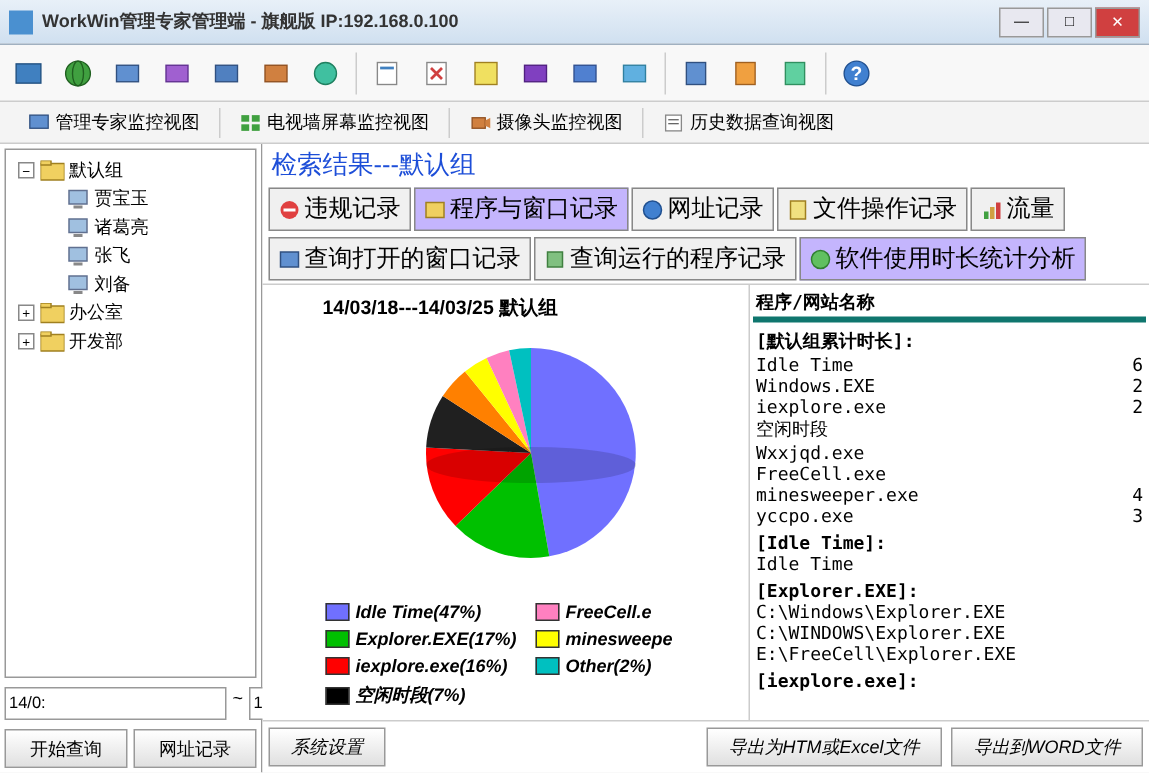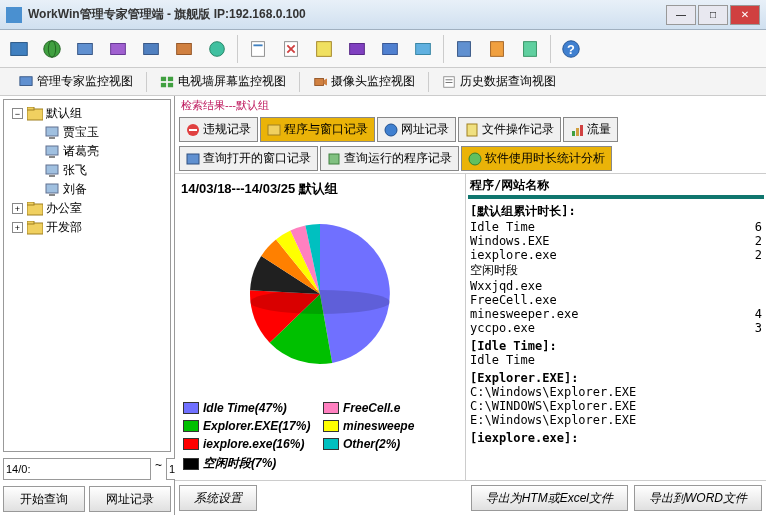--- a/index.html
+++ b/index.html
@@ -24,27 +24,27 @@
 .treeitem.lvl1 { padding-left: 4px; }
 .treeitem.lvl2 { padding-left: 36px; }
 .expander { width: 11px; height: 11px; border: 1px solid #888; display: flex; align-items: center; justify-content: center; font-size: 9px; margin-right: 4px; background: #fff; }
 .folder-icon { width: 16px; height: 14px; margin-right: 3px; }
 .pc-icon { width: 16px; height: 14px; margin-right: 3px; }
 .date-row { display: flex; padding: 3px; gap: 4px; align-items: flex-start; }
 .date-in { flex: 1; height: 22px; border: 1px solid #999; font-size: 11px; padding: 0 2px; }
 .btn-row { display: flex; padding: 3px; gap: 4px; }
 .btn { flex: 1; height: 26px; border: 1px solid #999; background: linear-gradient(#fff,#e0e0e0); cursor: pointer; font-size: 12px; }
 .content { flex: 1; display: flex; flex-direction: column; background: #fff; }
-.search-hdr { color: #be185d; padding: 2px 6px; font-size: 11px; }
+.search-hdr { color: #1d4ed8; padding: 2px 6px; font-size: 17px; }
 .rec-tabs { display: flex; padding: 2px 4px; gap: 2px; flex-wrap: wrap; }
-.rtab { padding: 3px 6px; border: 1px solid #888; background: #f0f0f0; display: flex; align-items: center; gap: 3px; cursor: pointer; font-size: 12px; white-space: nowrap; }
-.rtab.active { background: #eab308; }
+.rtab { padding: 3px 6px; border: 1px solid #888; background: #f0f0f0; display: flex; align-items: center; gap: 3px; cursor: pointer; font-size: 16px; white-space: nowrap; }
+.rtab.active { background: #c4b5fd; }
 .rtab-icon { width: 14px; height: 14px; }
 .chart-area { display: flex; flex: 1; border-top: 1px solid #ccc; }
-.chart-left { width: 290px; padding: 4px; display: flex; flex-direction: column; }
+.chart-left { width: 290px; padding: 4px; display: flex; flex-direction: column; margin-left: 34px; }
 .chart-title { font-weight: bold; padding: 2px; font-size: 13px; }
 .pie { flex: 1; display: flex; align-items: center; justify-content: center; }
 .legend { padding: 2px 4px; }
 .legend-row { display: flex; gap: 10px; }
 .legend-item { display: flex; align-items: center; gap: 4px; font-size: 12px; font-weight: bold; margin: 2px 0; min-width: 130px; font-style: italic; }
 .swatch { width: 16px; height: 12px; border: 1px solid #333; }
 .data-list { flex: 1; border-left: 1px solid #ccc; padding: 2px; overflow: auto; font-family: "SimSun", monospace; font-size: 12px; }
 .data-hdr { font-weight: bold; border-bottom: 4px solid #0f766e; padding: 1px 2px; }
 .data-line { display: flex; padding: 0 2px; justify-content: center; }
 .dl-name { flex: 1; }
@@ -426,21 +426,21 @@
         <div class="data-line section-hdr">
             <span class="dl-name">[Explorer.EXE]:</span>
           </div>
         <div class="data-line">
             <span class="dl-name">C:\Windows\Explorer.EXE</span>
           </div>
         <div class="data-line">
             <span class="dl-name">C:\WINDOWS\Explorer.EXE</span>
           </div>
         <div class="data-line">
-            <span class="dl-name">E:\Windows\Explorer.EXE</span>
+            <span class="dl-name">E:\FreeCell\Explorer.EXE</span>
           </div>
         <div class="data-line section-hdr">
             <span class="dl-name">[iexplore.exe]:</span>
           </div>
       </div>
     </div>
 
     <div class="bottom-btns">
       <button class="bbtn">系统设置</button>
       <div class="spacer"></div>

